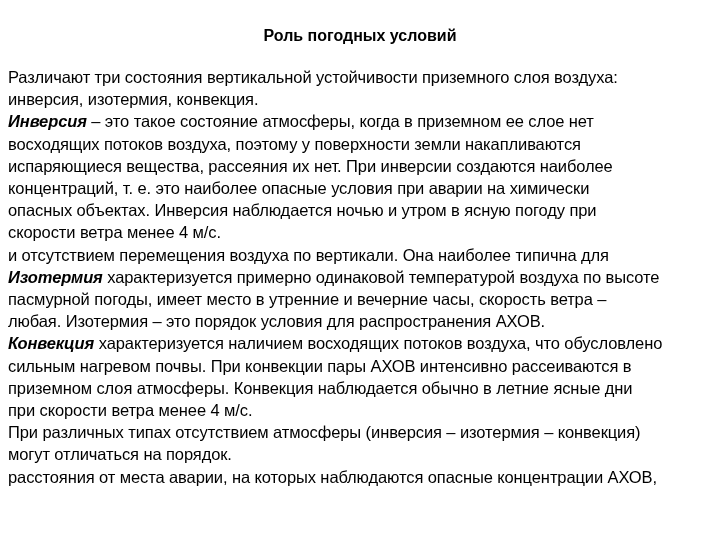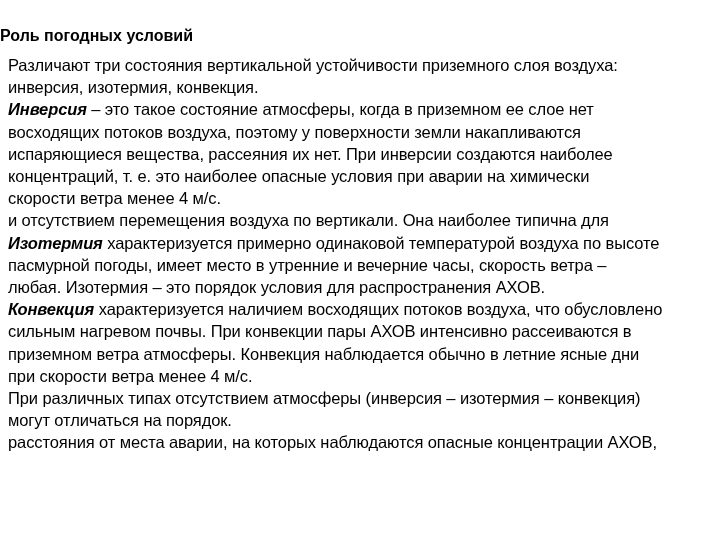--- a/index.html
+++ b/index.html
@@ -9,27 +9,27 @@
     width: 720px;
     height: 540px;
     margin: 0 auto;
     background: #ffffff;
     overflow: hidden;
     font-family: "Liberation Sans", "DejaVu Sans", sans-serif;
     color: #000000;
   }
   .slide-title {
     margin-top: 27px;
-    text-align: left;
+    text-align: center;
     font-size: 16px;
     line-height: 18px;
     font-weight: bold;
   }
   .slide-body {
-    margin-top: 9px;
+    margin-top: 21px;
     padding-left: 8px;
     padding-right: 4px;
   }
   .para { margin: 0; }
   .line {
     display: block;
     font-size: 16.5px;
     line-height: 22.2px;
     white-space: nowrap;
     letter-spacing: -0.1px;
@@ -51,34 +51,35 @@
     <div class="para">
       <span class="line">Различают три состояния вертикальной устойчивости приземного слоя воздуха:</span>
       <span class="line">инверсия, изотермия, конвекция.</span>
     </div>
 
     <div class="para">
       <span class="line"><span class="lead">Инверсия</span><span> – это такое состояние атмосферы, когда в приземном ее слое нет</span></span>
       <span class="line">восходящих потоков воздуха, поэтому у поверхности земли накапливаются</span>
       <span class="line">испаряющиеся вещества, рассеяния их нет. При инверсии создаются наиболее</span>
       <span class="line">концентраций, т. е. это наиболее опасные условия при аварии на химически</span>
+      <span class="line">опасных объектах. Инверсия наблюдается ночью и утром в ясную погоду при</span>
       <span class="line">скорости ветра менее 4 м/с.</span>
     </div>
 
     <div class="para">
       <span class="line">и отсутствием перемещения воздуха по вертикали. Она наиболее типична для</span>
       <span class="line"><span class="lead">Изотермия</span><span> характеризуется примерно одинаковой температурой воздуха по высоте</span></span>
       <span class="line">пасмурной погоды, имеет место в утренние и вечерние часы, скорость ветра –</span>
       <span class="line">любая. Изотермия – это порядок условия для распространения АХОВ.</span>
     </div>
 
     <div class="para">
       <span class="line"><span class="lead">Конвекция</span><span> характеризуется наличием восходящих потоков воздуха, что обусловлено</span></span>
       <span class="line">сильным нагревом почвы. При конвекции пары АХОВ интенсивно рассеиваются в</span>
-      <span class="line">приземном ветра атмосферы. Конвекция наблюдается обычно в летние ясные дни</span>
+      <span class="line">приземном слоя атмосферы. Конвекция наблюдается обычно в летние ясные дни</span>
       <span class="line">при скорости ветра менее 4 м/с.</span>
     </div>
 
     <div class="para">
       <span class="line">При различных типах отсутствием атмосферы (инверсия – изотермия – конвекция)</span>
       <span class="line">могут отличаться на порядок.</span>
       <span class="line">расстояния от места аварии, на которых наблюдаются опасные концентрации АХОВ,</span>
     </div>
 
   </div>

